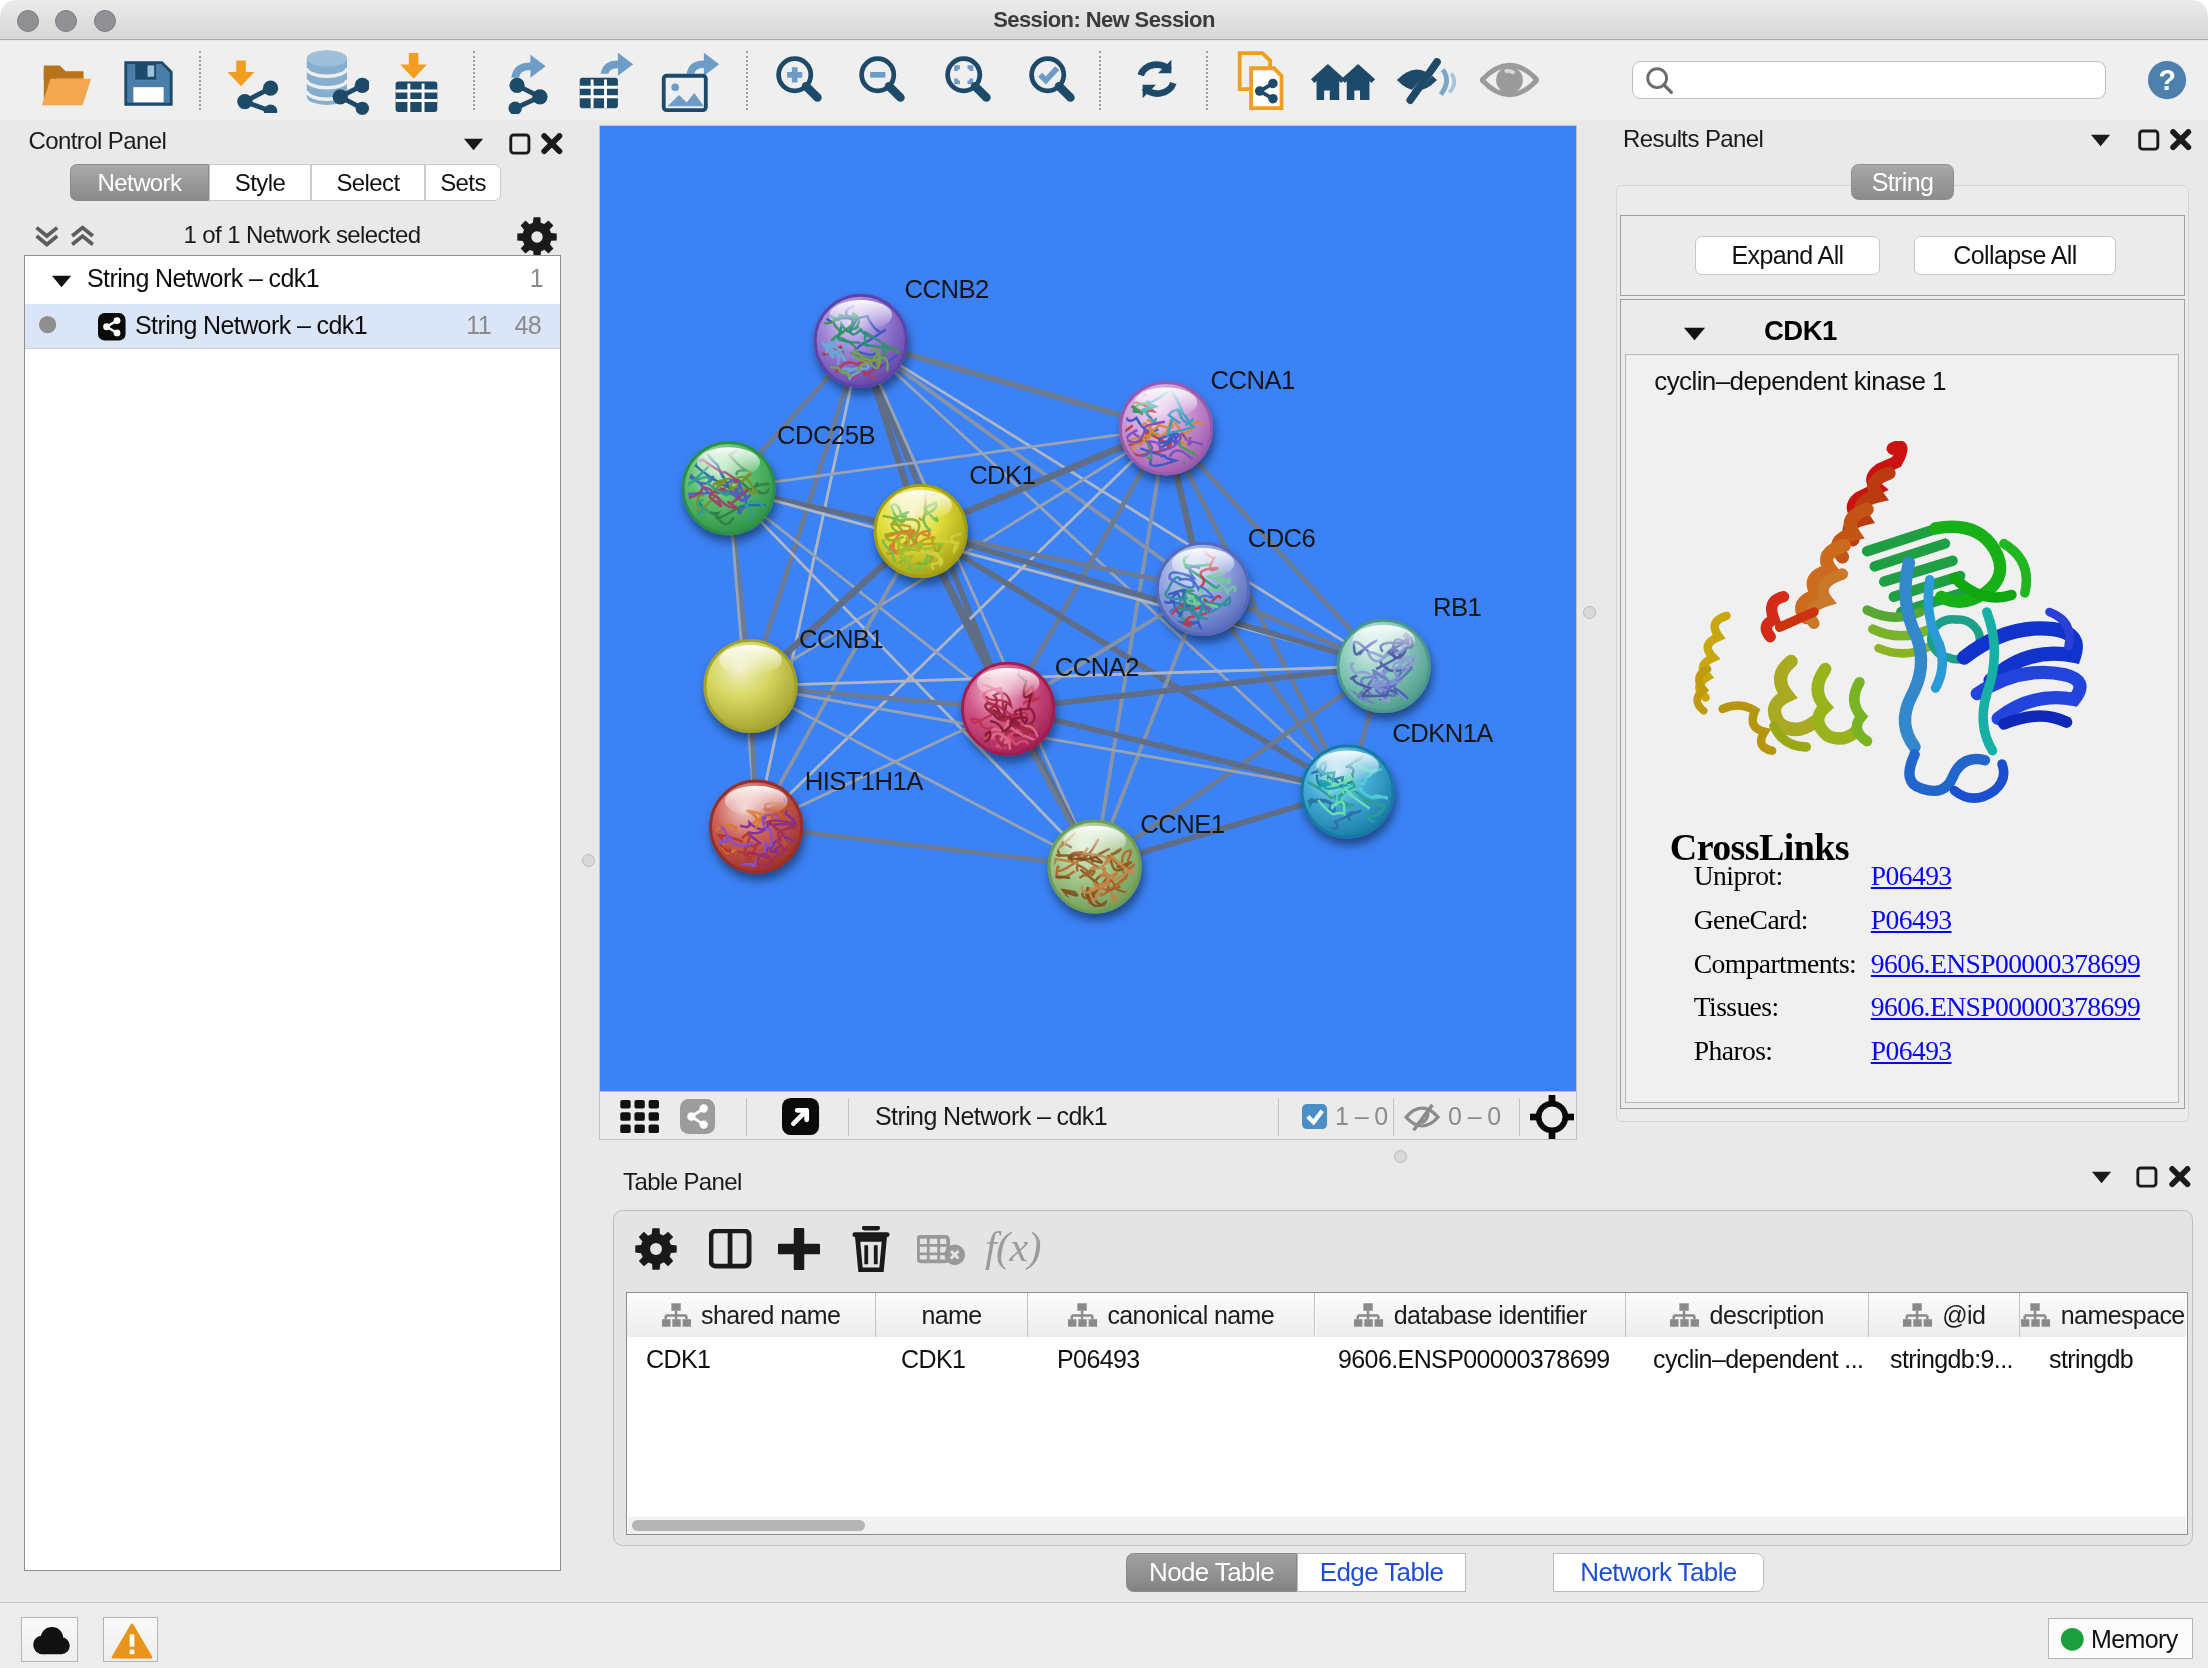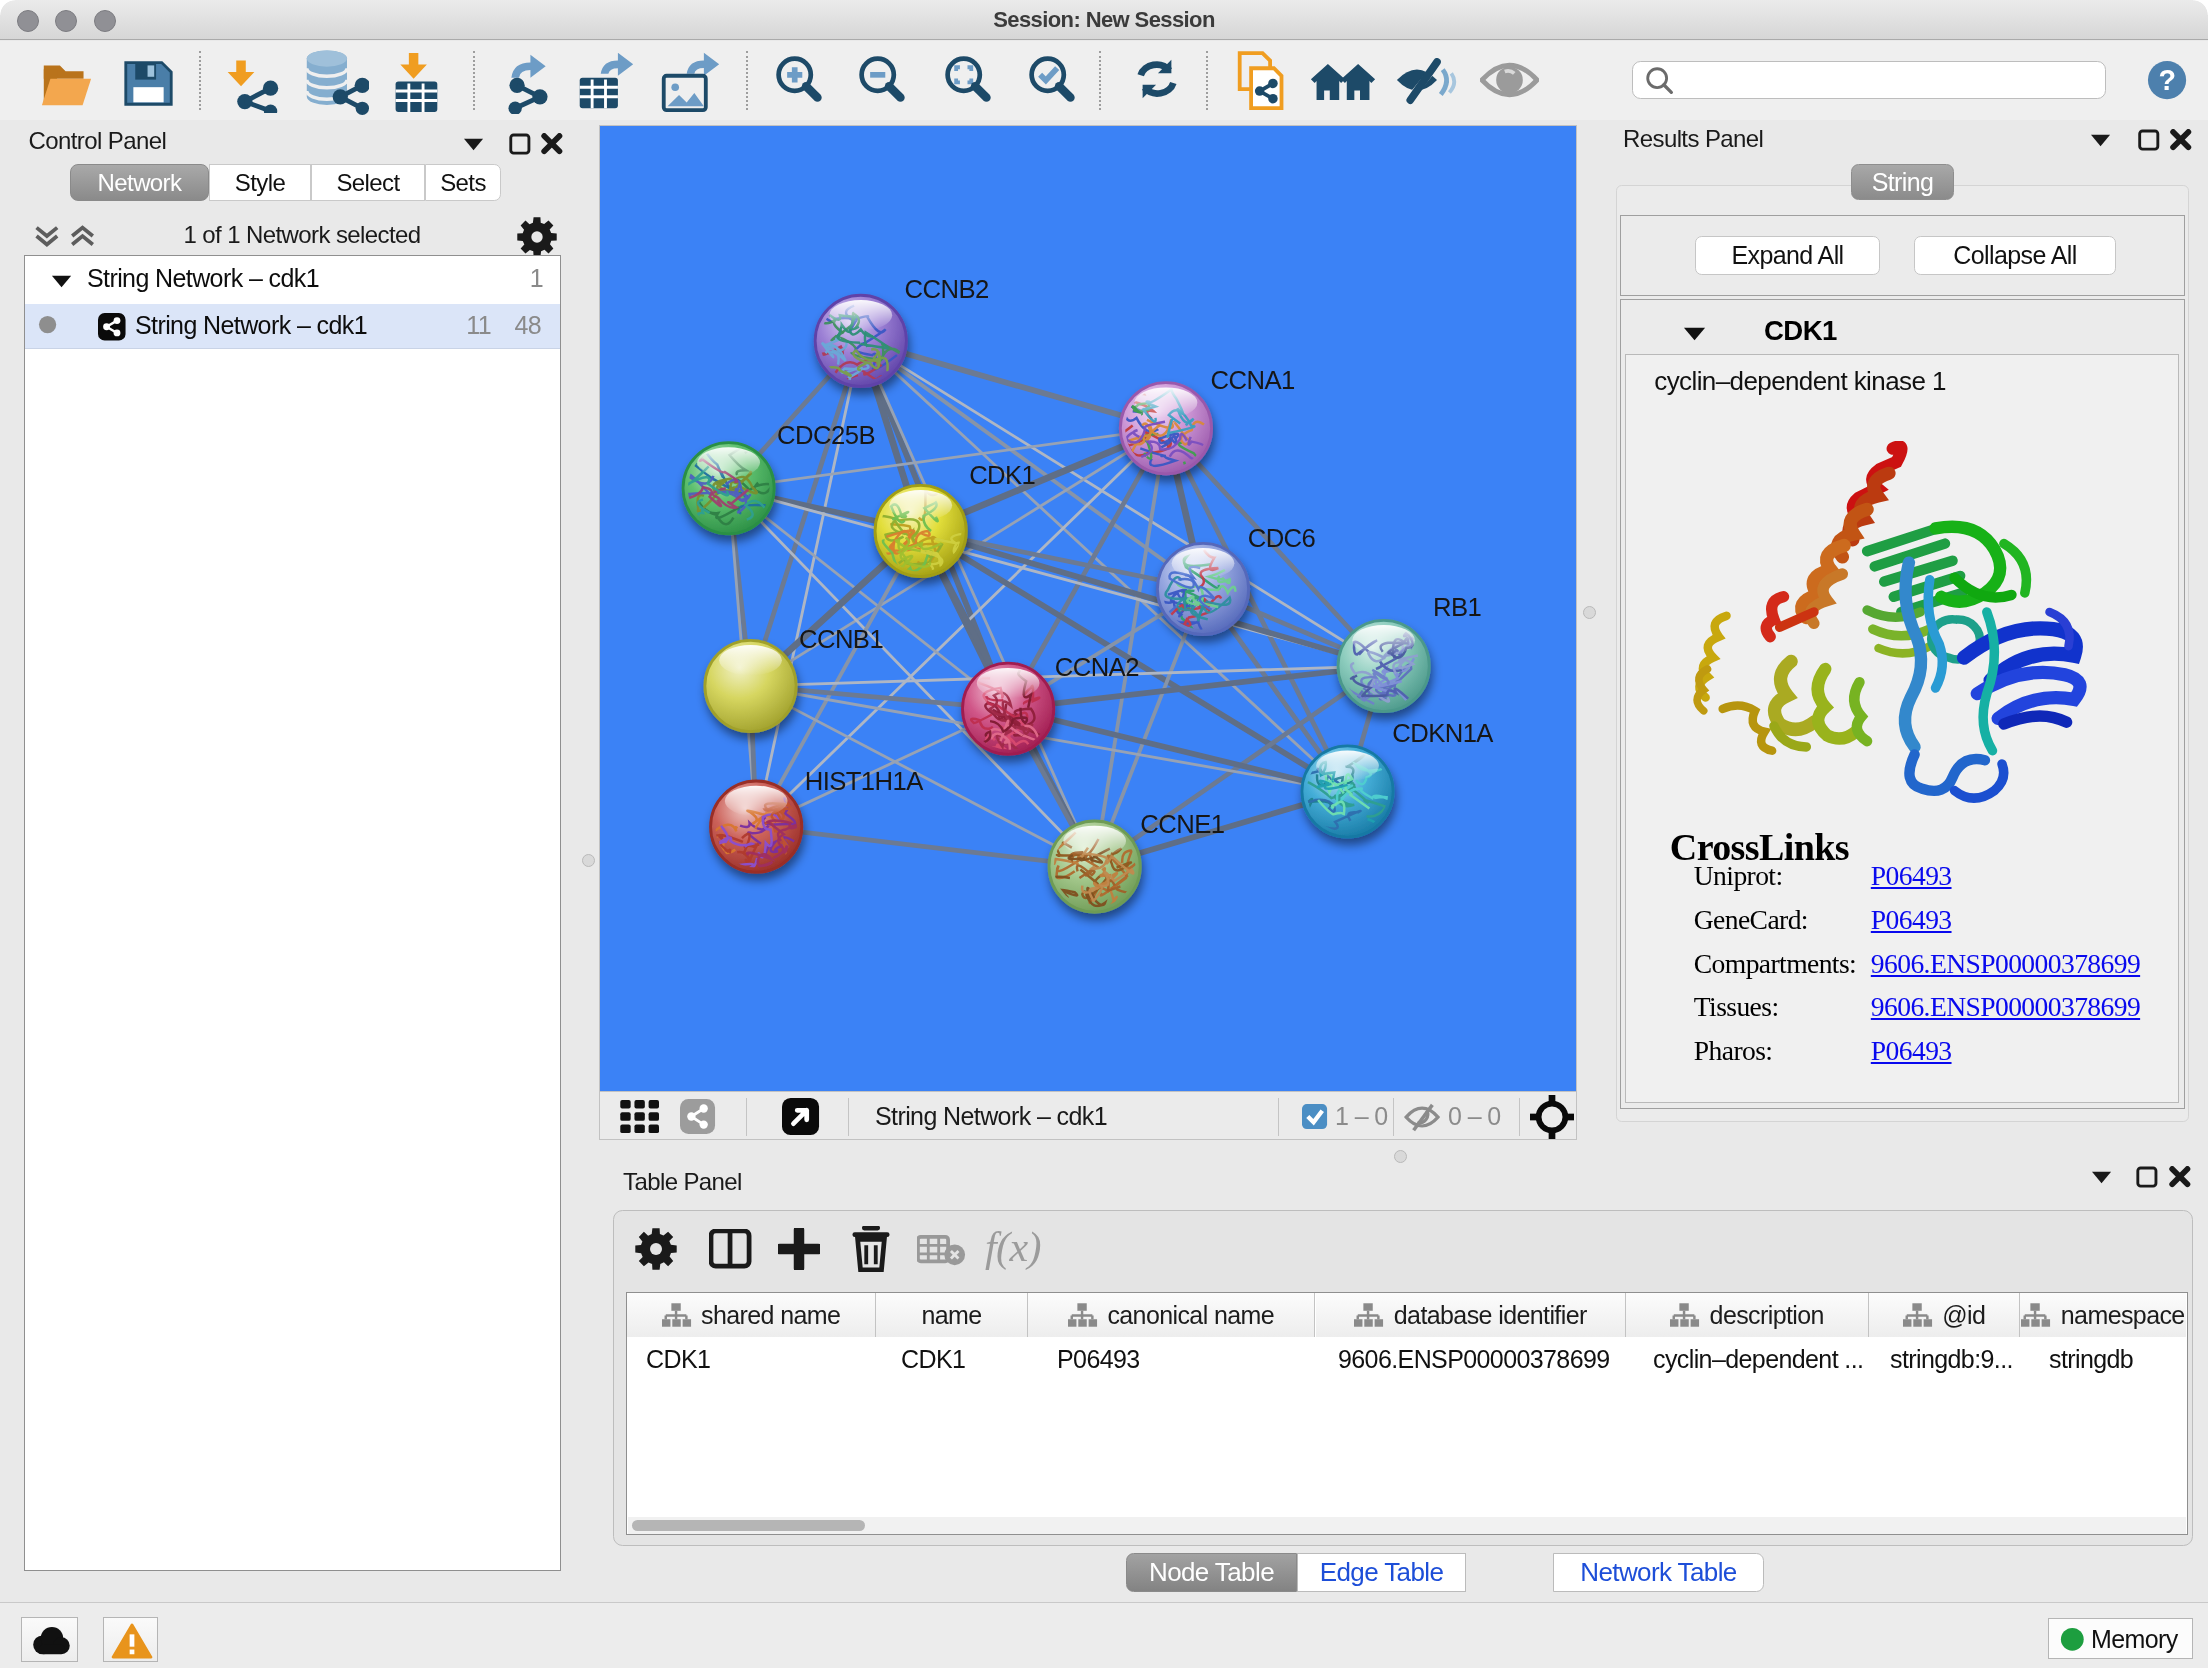--- a/index.html
+++ b/index.html
@@ -21,21 +21,21 @@
   #searchbox { left:1632px; top:20px; width:474px; height:38px; background:#fff;
     border:1.9px solid #bdbdbd; border-radius:8.6px; }
   
   .ptitle { font-size:24px; color:#1a1a1a; }
   
   #ctl-tabs { left:70px; top:164px; width:443px; height:37px; display:flex; }
   .ctab { border:1px solid #c9c9c9; background:#fff; font-size:24px;
     display:flex; align-items:center; justify-content:center; color:#111; }
   .ctab:first-child { border-radius:6.7px 0 0 6.7px; }
   .ctab:last-child { border-radius:0 6.7px 6.7px 0; }
-  .ctab.sel { background:linear-gradient(#a9a9a9,#8a8a8a); color:#fff; border-color:#8a8a8a;border-radius:8px; }
+  .ctab.sel { background:linear-gradient(#a9a9a9,#8a8a8a); color:#fff; border-color:#8a8a8a; }
   #netlist { left:24px; top:255px; width:537px; height:1316px; background:#fff;
     border:1.9px solid #8f8f8f; }
   
   #canvas { left:599px; top:125px; width:978px; height:966px; background:#3b82f6;
     border:1px solid #c2c2c2; border-bottom:none; }
   #cstatus { left:599px; top:1091px; width:978px; height:49px; background:#ebebeb;
     border:1px solid #c2c2c2; }
   .vsep { position:absolute; top:5.7px; height:38px; width:1px; background:#c4c4c4; }
   
   #rcard { left:1616px; top:185px; width:573px; height:937px; background:#ebebeb;

